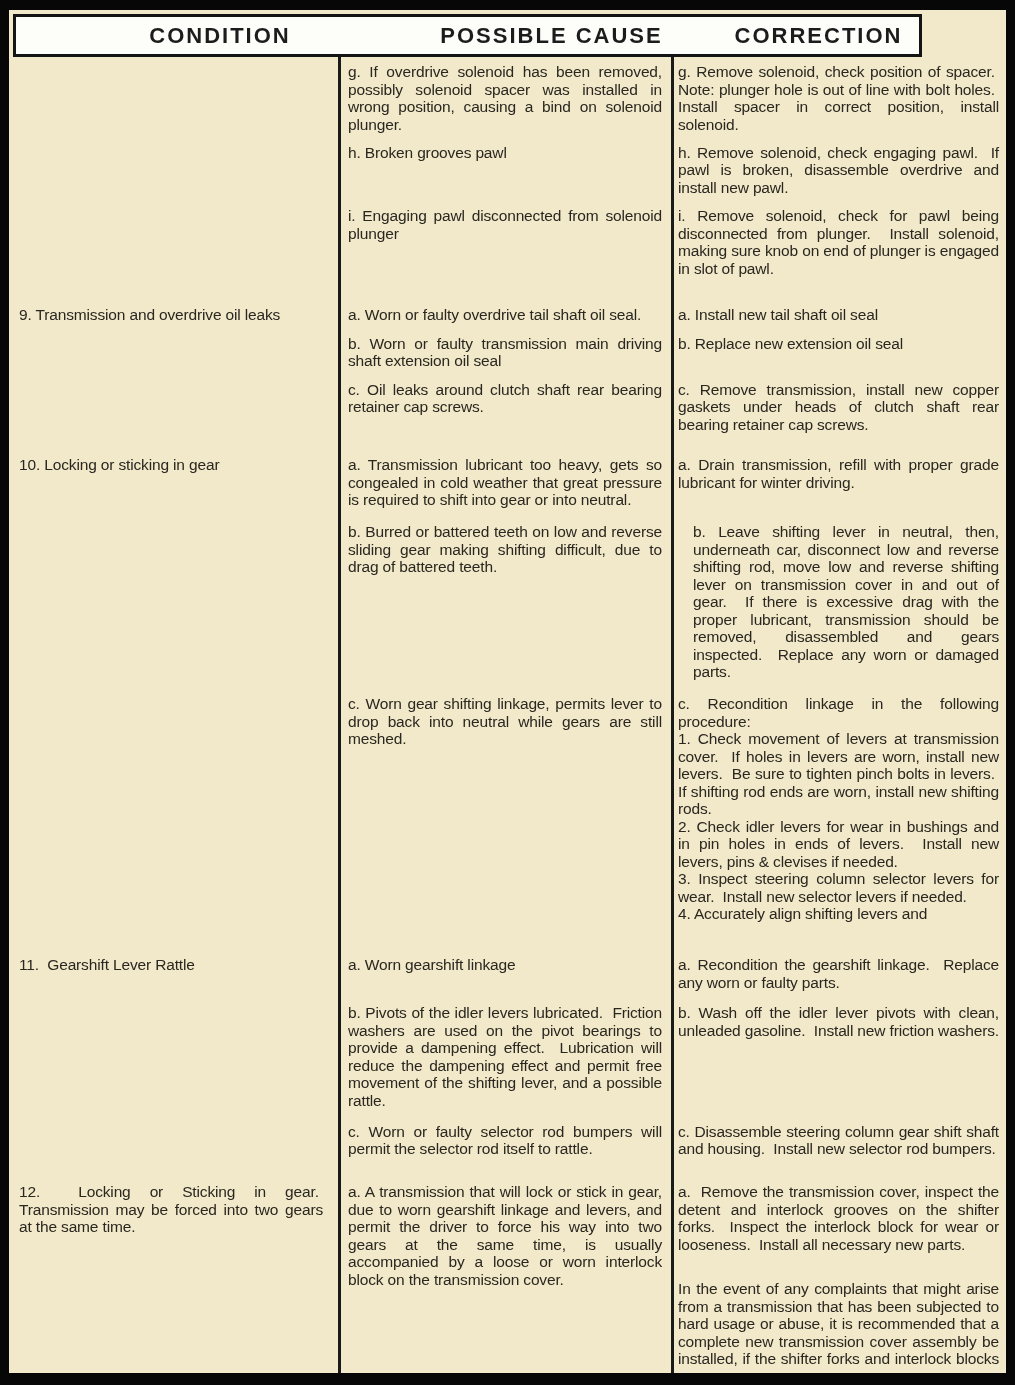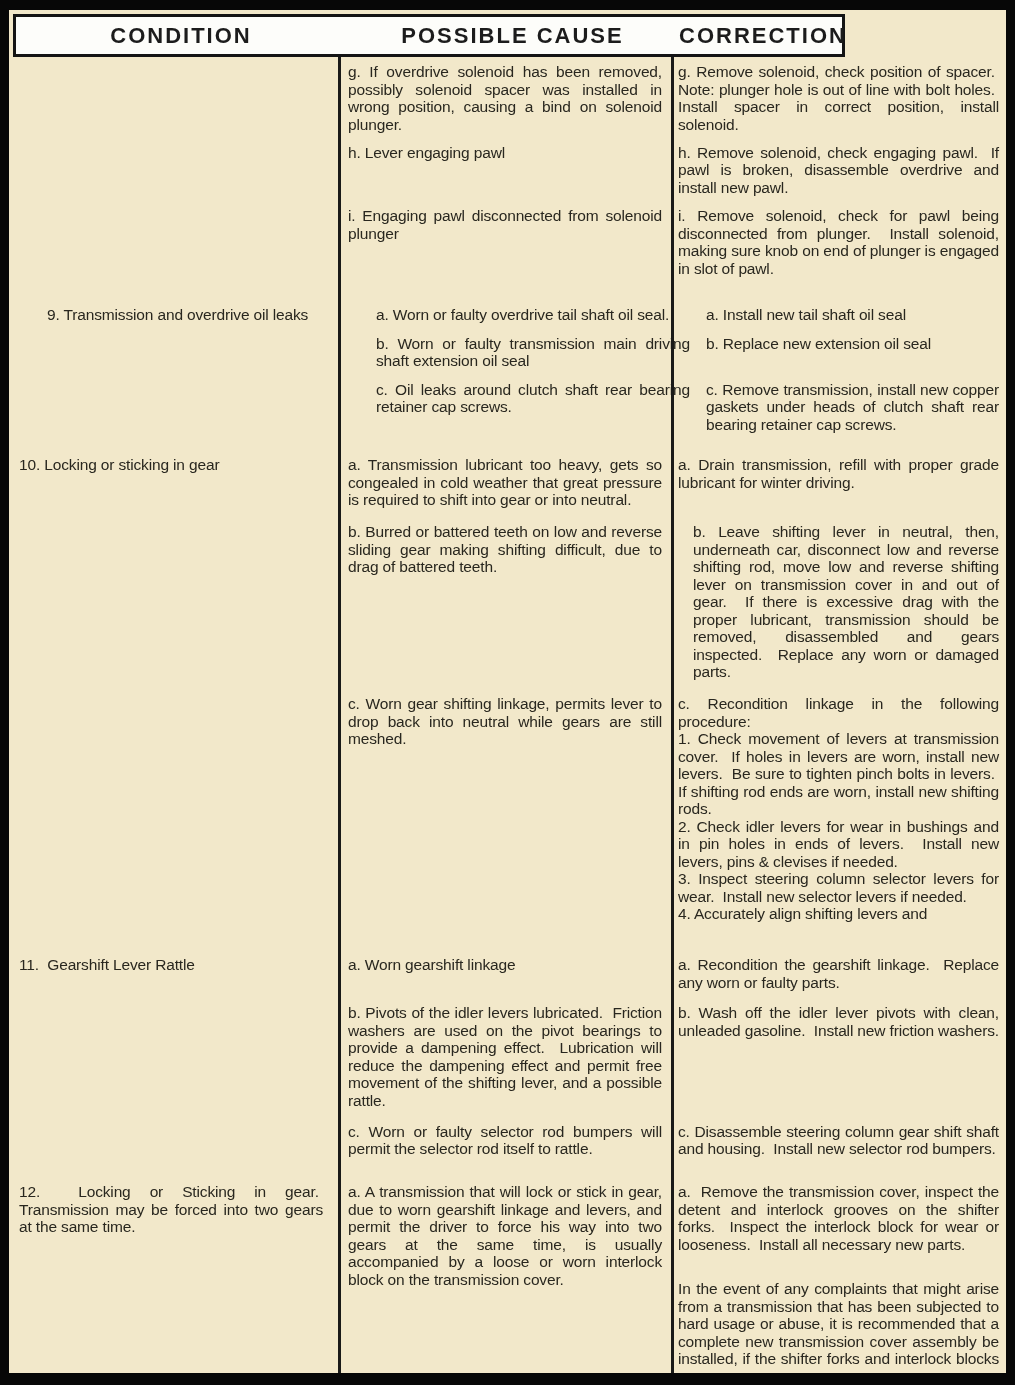--- a/index.html
+++ b/index.html
@@ -1,38 +1,38 @@
 <!DOCTYPE html>
 <html lang="en"><head>
 <meta charset="utf-8">
 <style>
   html,body{margin:0;padding:0;background:#000;}
   .page{position:relative;width:1015px;height:1385px;background:#070707;overflow:hidden;
         font-family:"Liberation Sans","DejaVu Sans",sans-serif;}
   .paper{position:absolute;left:9px;top:10px;width:997px;height:1363px;background:#f2e8ca;overflow:hidden;}
-  .header-box{position:absolute;left:4px;top:4px;width:832px;height:43px;background:#fdfdfa;
+  .header-box{position:absolute;left:4px;top:4px;width:909px;height:43px;background:#fdfdfa;
               border:3px solid #141414;box-sizing:border-box;display:grid;
-              grid-template-columns:330px 333px 1fr;align-items:center;}
+              grid-template-columns:330px 333px 1fr;align-items:center;padding-left:39px;}
   .header-box .hcell{text-align:center;font-weight:bold;font-size:22px;letter-spacing:2px;color:#1c1c1c;}
   .tbody{position:absolute;left:0;top:47px;width:997px;bottom:0;overflow:hidden;}
   .vline{position:absolute;top:0;bottom:0;width:3px;background:#1a1a18;z-index:5;}
   .vline.v1{left:329px;}
   .vline.v2{left:662px;}
   .section{display:grid;grid-template-columns:330px 333px 1fr;box-sizing:border-box;}
   .cell{box-sizing:border-box;color:#29271f;font-weight:normal;font-size:15.5px;line-height:1.13;
         text-align:justify;letter-spacing:-0.15px;}
   .cond-cell{grid-column:1;padding:0 16px 0 10px;}
   .cause-cell{grid-column:2;padding:0 10px 0 9px;}
   .corr-cell{grid-column:3;padding:0 7px 0 6px;}
   .para{margin:0;}
   .gapped{margin-top:7px;}
   
   .sec0{padding-top:6px;min-height:231px;}
   .sec0 .gapped{margin-top:0;}
-  .sec1{padding-top:18px;min-height:150px;padding-left:28px;}
+  .sec1{padding-top:18px;min-height:150px;}
   .sec1 .gapped{margin-top:6px;}
   .sec2{padding-top:18px;min-height:494px;}
   .sec2 .gapped{margin-top:5px;}
   .sec3{padding-top:24px;min-height:230px;}
   .sec3 .gapped{margin-top:9px;}
   .sec4{padding-top:21px;}
   .sec4 .corr-cell .para + .para{margin-top:27px;}
 </style>
 </head>
 <body>
@@ -52,21 +52,21 @@
 
     <div class="section sec0">
           <div class="cell cond-cell" style="grid-row: 1 / span 3;"></div>
           <div class="cell cause-cell" style="grid-row: 1;">
             <p class="para">g. If overdrive solenoid has been removed, possibly solenoid spacer was installed in wrong position, causing a bind on solenoid plunger.</p>
           </div>
           <div class="cell corr-cell" style="grid-row: 1;">
             <p class="para">g. Remove solenoid, check position of spacer.&nbsp; Note: plunger hole is out of line with bolt holes.&nbsp; Install spacer in correct position, install solenoid.</p>
           </div>
           <div class="cell cause-cell gapped" style="grid-row: 2;">
-            <p class="para">h. Lever engaging pawl</p>
+            <p class="para">h. Broken grooves pawl</p>
           </div>
           <div class="cell corr-cell gapped" style="grid-row: 2;">
             <p class="para">h. Remove solenoid, check engaging pawl.&nbsp; If pawl is broken, disassemble overdrive and install new pawl.</p>
           </div>
           <div class="cell cause-cell gapped" style="grid-row: 3;">
             <p class="para">i. Engaging pawl disconnected from solenoid plunger</p>
           </div>
           <div class="cell corr-cell gapped" style="grid-row: 3;">
             <p class="para">i. Remove solenoid, check for pawl being disconnected from plunger.&nbsp; Install solenoid, making sure knob on end of plunger is engaged in slot of pawl.</p>
           </div>

